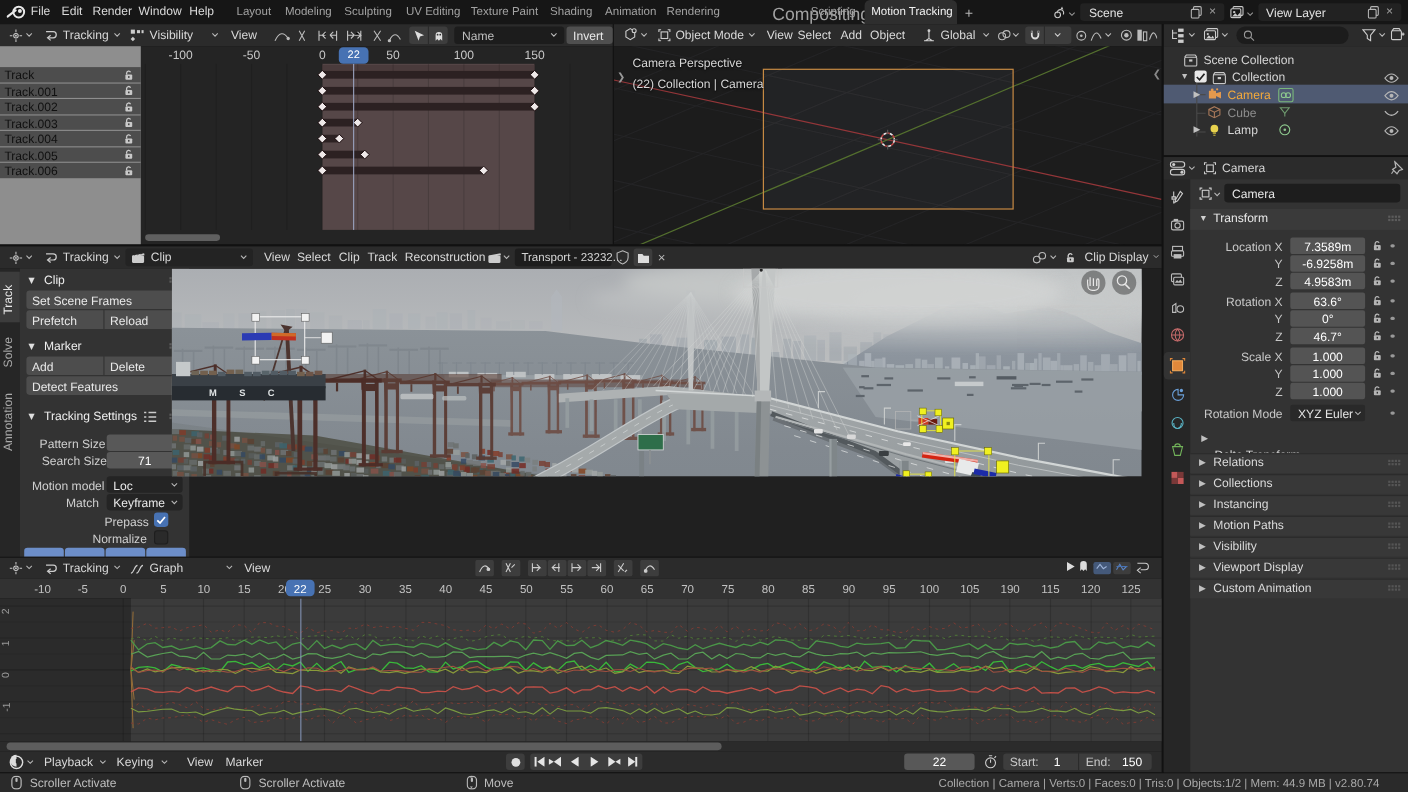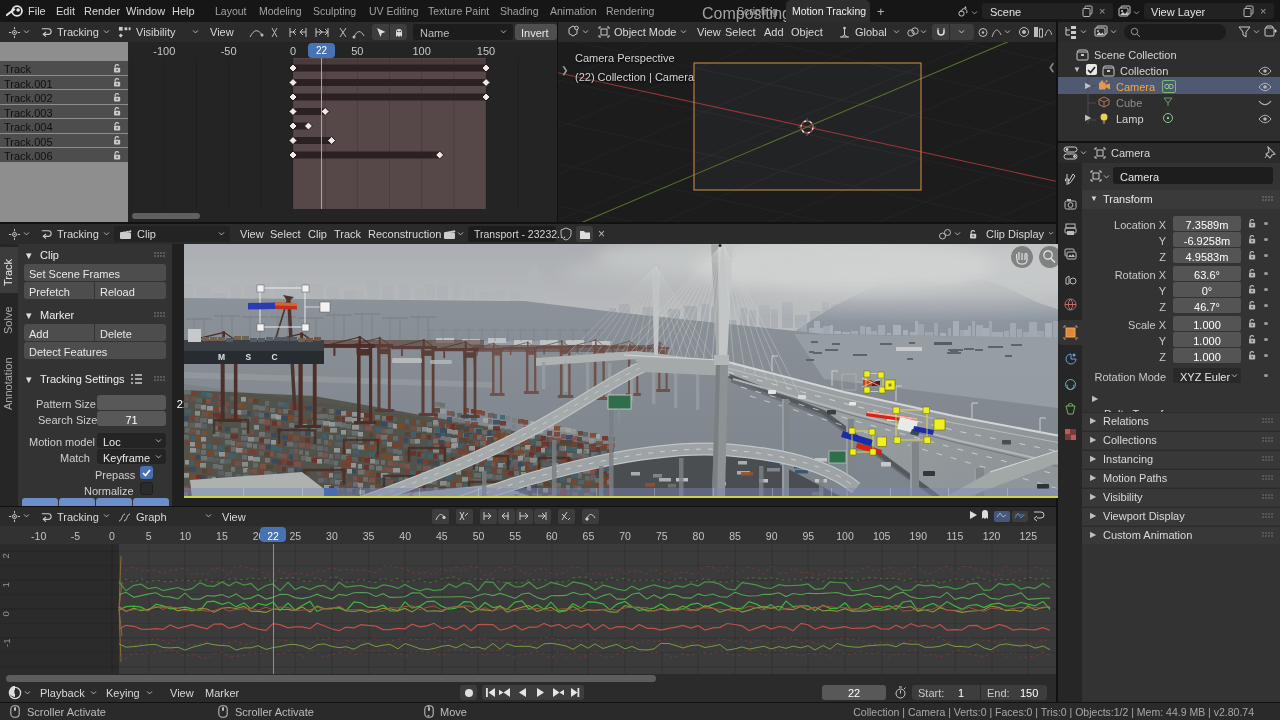--- a/index.html
+++ b/index.html
@@ -494,21 +494,21 @@
 <div class="abs" style="left:140px;top:466px;width:13px;height:13px;background:#4772b3;border-radius:3px"></div>
 <svg class="abs" style="left:142px;top:469px" width="9" height="8" viewBox="0 0 9 8">
     <path d="M1 4l2.5 2.5L8 1" stroke="#fff" stroke-width="1.6" fill="none"></path>
   </svg>
 <div class="t" style="left:84px;top:486px;color:#cfcfcf">Normalize</div>
 <div class="abs" style="left:140px;top:482px;width:13px;height:13px;background:#2a2a2a;border-radius:3px;border:1px solid #1e1e1e"></div>
 <div class="abs" style="left:22px;top:498px;width:36px;height:8px;background:#6c8ec9;border-radius:3px 3px 0 0"></div>
 <div class="abs" style="left:59px;top:498px;width:36px;height:8px;background:#6c8ec9;border-radius:3px 3px 0 0"></div>
 <div class="abs" style="left:96px;top:498px;width:36px;height:8px;background:#6c8ec9;border-radius:3px 3px 0 0"></div>
 <div class="abs" style="left:133px;top:498px;width:36px;height:8px;background:#6c8ec9;border-radius:3px 3px 0 0"></div>
-<div class="abs" style="left:184px;top:244px;width:882px;height:254px;overflow:hidden"><svg width="882" height="254">
+<div class="abs" style="left:156px;top:244px;width:882px;height:189px;overflow:hidden"><svg width="882" height="254">
       <defs>
 <linearGradient id="sky" x1="0" y1="0" x2="0" y2="1">
           <stop offset="0" stop-color="#abaeb2"></stop>
           <stop offset="0.75" stop-color="#bdbfc0"></stop>
           <stop offset="1" stop-color="#c6c8c7"></stop>
         </linearGradient>
 <linearGradient id="water" x1="0" y1="0" x2="0" y2="1">
           <stop offset="0" stop-color="#8b9298"></stop>
           <stop offset="0.55" stop-color="#828990"></stop>
           <stop offset="1" stop-color="#7d858c"></stop>

